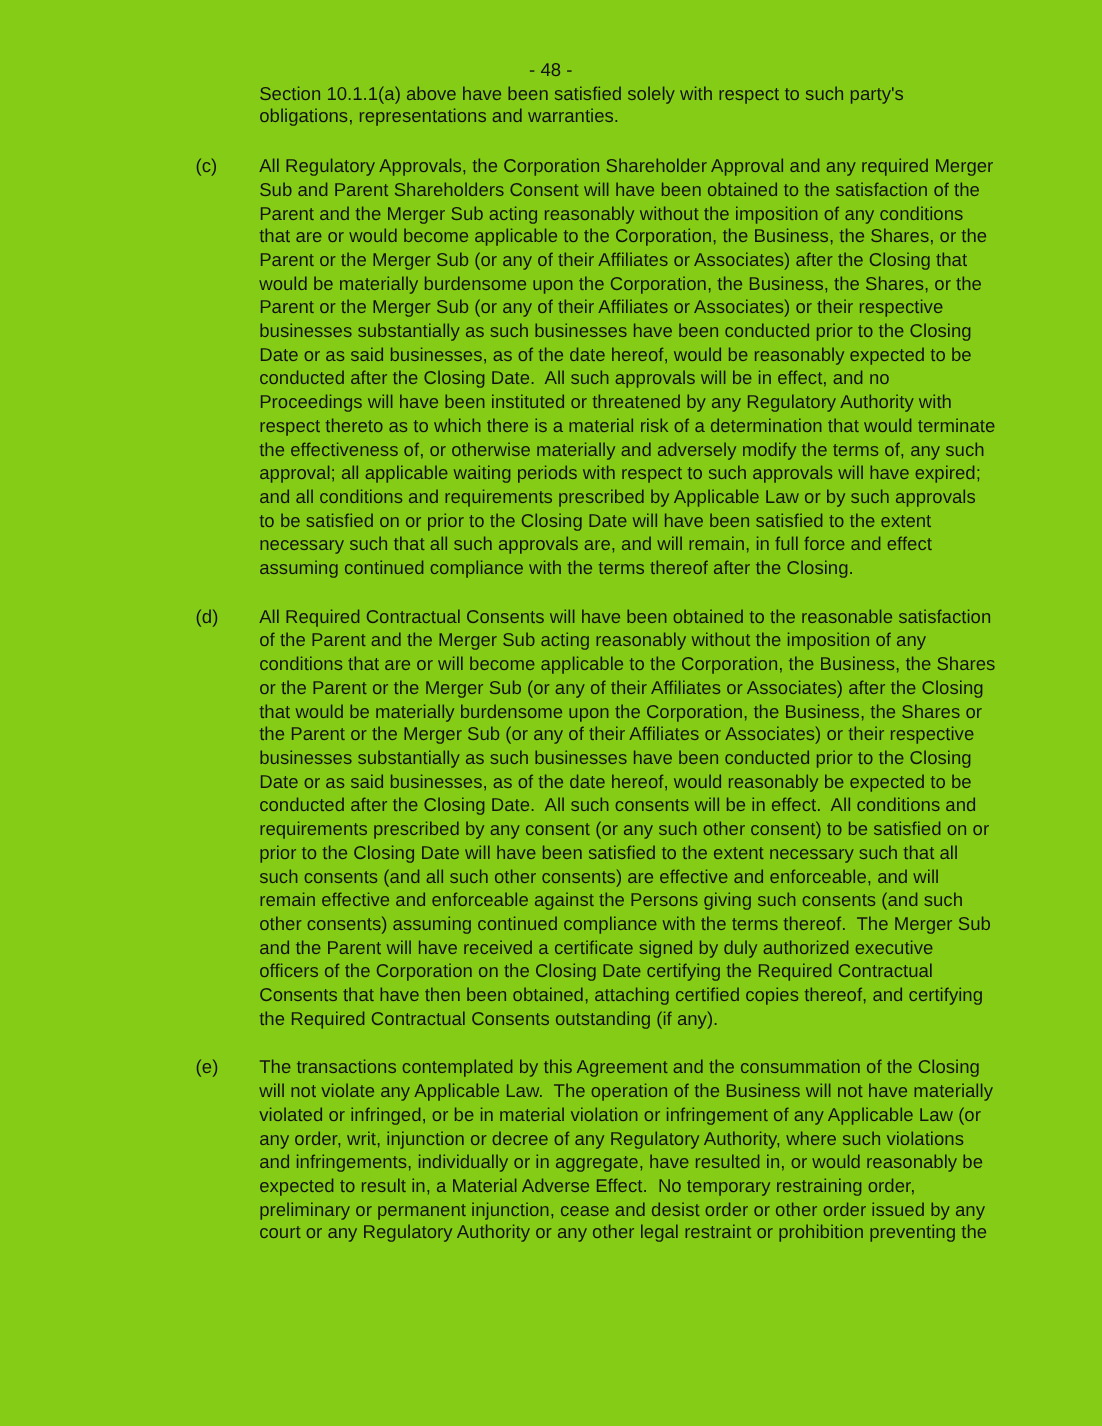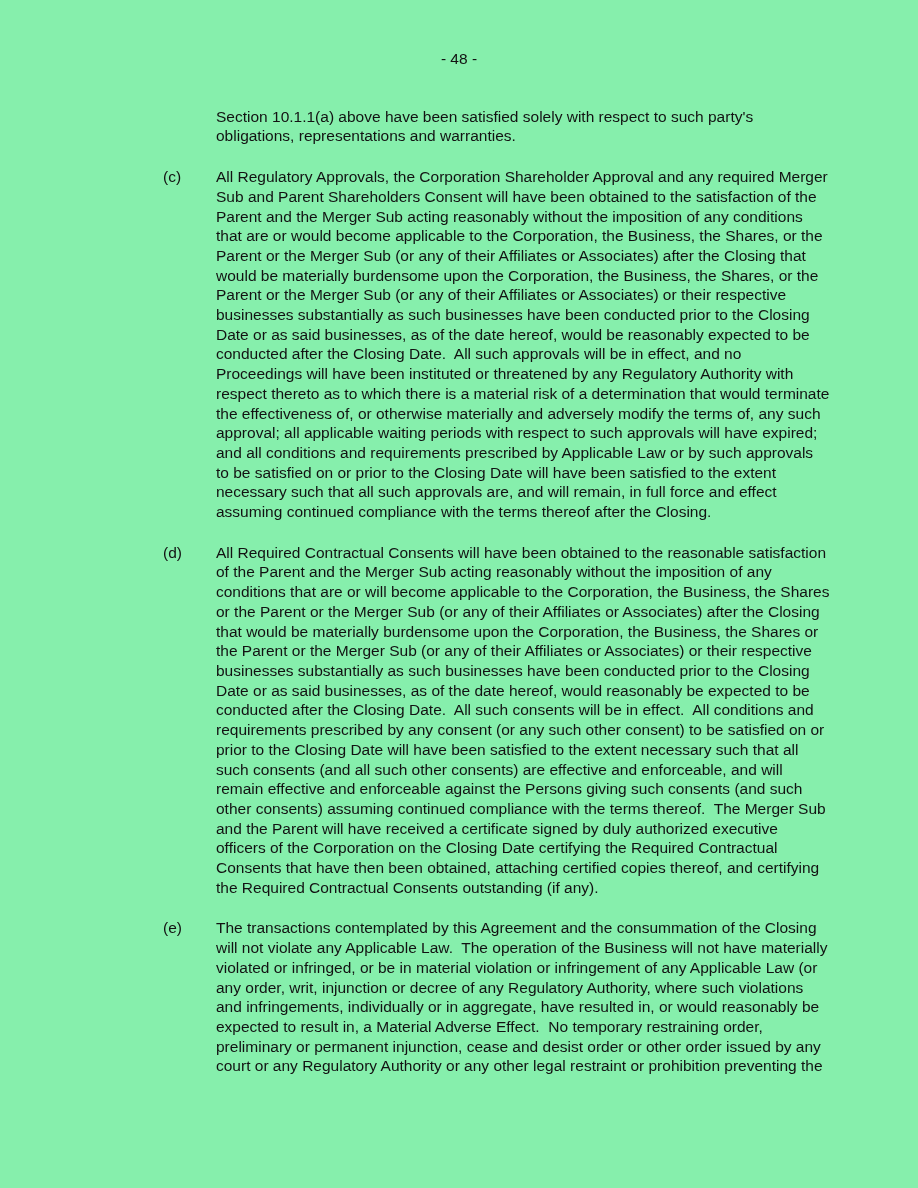--- a/index.html
+++ b/index.html
@@ -4,34 +4,33 @@
 <style>
   html, body {
     margin: 0;
     padding: 0;
     background: #ffffff;
   }
   .page {
     position: relative;
     width: 918px;
     height: 1188px;
-    background: #86efac;
+    background: #84cc16;
     overflow: hidden;
     font-family: "Liberation Sans", "DejaVu Sans", sans-serif;
     font-size: 15.5px;
     line-height: 19.7px;
     color: #121212;
   }
   .page-number {
     padding-top: 49px;
     text-align: center;
     white-space: pre;
   }
   .doc-body {
-    margin-top: 38px;
   }
   .para {
     display: flex;
     align-items: flex-start;
     margin: 0 0 21px 163px;
   }
   .para-label {
     flex: 0 0 53px;
     width: 53px;
     white-space: pre;

